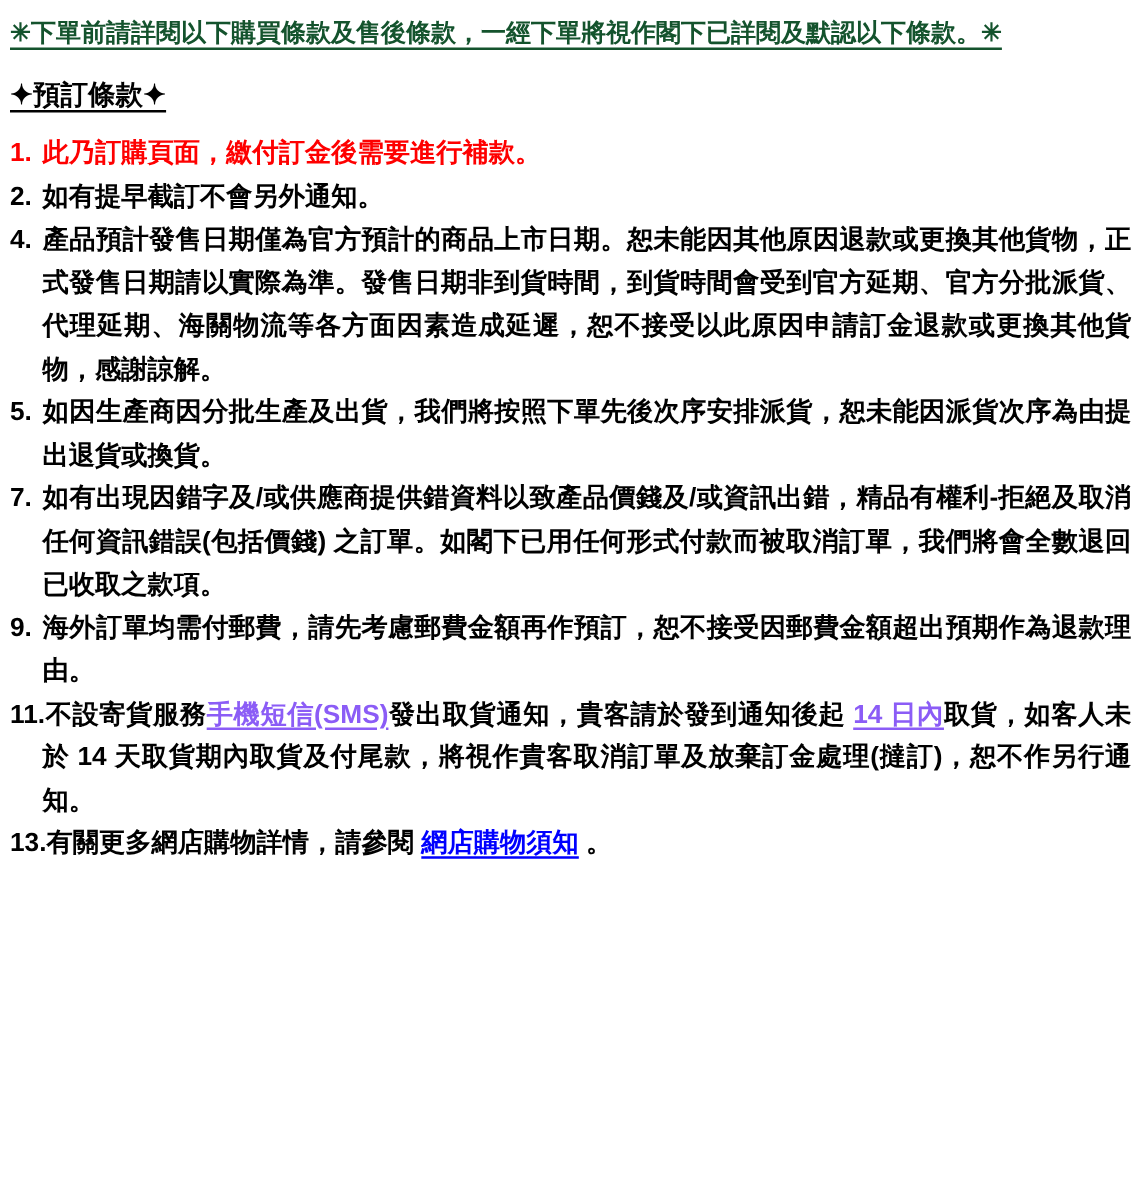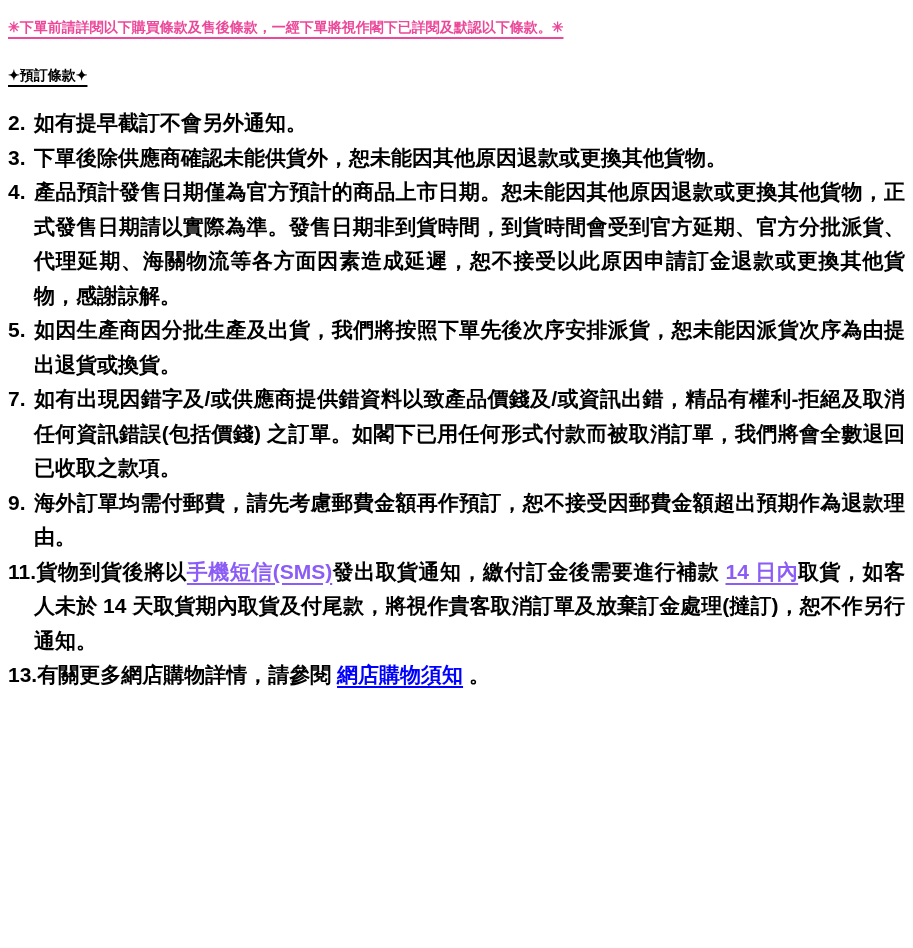--- a/index.html
+++ b/index.html
@@ -9,30 +9,30 @@
     box-sizing: border-box;
     background: #ffffff;
     padding: 9px 8px 0 8px;
     overflow: hidden;
     font-family: "Liberation Sans", sans-serif;
     font-weight: 700;
     color: #000000;
   }
   .notice {
     margin: 0;
-    font-size: 14px;
+    font-size: 20px;
     line-height: 36px;
-    color: #ec4899;
+    color: #14532d;
     text-decoration: underline;
     text-decoration-thickness: 2px;
     text-underline-offset: 5px;
   }
   .section-title {
     margin: 13px 0 0 0;
-    font-size: 14px;
+    font-size: 22px;
     line-height: 35px;
     font-weight: 700;
     color: #000000;
     text-decoration: underline;
     text-decoration-thickness: 2px;
     text-underline-offset: 5px;
   }
   ol.terms {
     list-style: none;
     margin: 13px 0 0 0;
@@ -70,35 +70,35 @@
 </head>
 <body>
 
 <div>
 
   <p class="notice">✳下單前請詳閱以下購買條款及售後條款，一經下單將視作閣下已詳閱及默認以下條款。✳</p>
 
   <h2 class="section-title">✦預訂條款✦</h2>
 
   <ol class="terms">
+    <li class="term red"><span class="num">1.</span><span>此乃訂購頁面，繳付訂金後需要進行補款。</span></li>
 
     <li class="term"><span class="num">2.</span><span>如有提早截訂不會另外通知。</span></li>
 
-    <li class="term"><span class="num">3.</span><span>下單後除供應商確認未能供貨外，恕未能因其他原因退款或更換其他貨物。</span></li>
 
     <li class="term"><span class="num">4.</span><span>產品預計發售日期僅為官方預計的商品上市日期。恕未能因其他原因退款或更換其他貨物，正式發售日期請以實際為準。發售日期非到貨時間，到貨時間會受到官方延期、官方分批派貨、代理延期、海關物流等各方面因素造成延遲，恕不接受以此原因申請訂金退款或更換其他貨物，感謝諒解。</span></li>
 
     <li class="term"><span class="num">5.</span><span>如因生產商因分批生產及出貨，我們將按照下單先後次序安排派貨，恕未能因派貨次序為由提出退貨或換貨。</span></li>
 
 
     <li class="term"><span class="num">7.</span><span>如有出現因錯字及/或供應商提供錯資料以致產品價錢及/或資訊出錯，精品有權利-拒絕及取消任何資訊錯誤(包括價錢) 之訂單。如閣下已用任何形式付款而被取消訂單，我們將會全數退回已收取之款項。</span></li>
 
 
     <li class="term"><span class="num">9.</span><span>海外訂單均需付郵費，請先考慮郵費金額再作預訂，恕不接受因郵費金額超出預期作為退款理由。</span></li>
 
 
-    <li class="term"><span class="num">11.</span><span>貨物到貨後將以</span><span class="hl-red">手機短信(SMS)</span><span>發出取貨通知，繳付訂金後需要進行補款 </span><span class="hl-red">14 日內</span><span>取貨，如客人未於 14 天取貨期內取貨及付尾款，將視作貴客取消訂單及放棄訂金處理(撻訂)，恕不作另行通知。</span></li>
+    <li class="term"><span class="num">11.</span><span>不設寄貨服務</span><span class="hl-red">手機短信(SMS)</span><span>發出取貨通知，貴客請於發到通知後起 </span><span class="hl-red">14 日內</span><span>取貨，如客人未於 14 天取貨期內取貨及付尾款，將視作貴客取消訂單及放棄訂金處理(撻訂)，恕不作另行通知。</span></li>
 
 
     <li class="term"><span class="num">13.</span><span>有關更多網店購物詳情，請參閱 </span><a class="guide-link">網店購物須知</a><span> 。</span></li>
   </ol>
 
 </div>
 
 </body></html>

